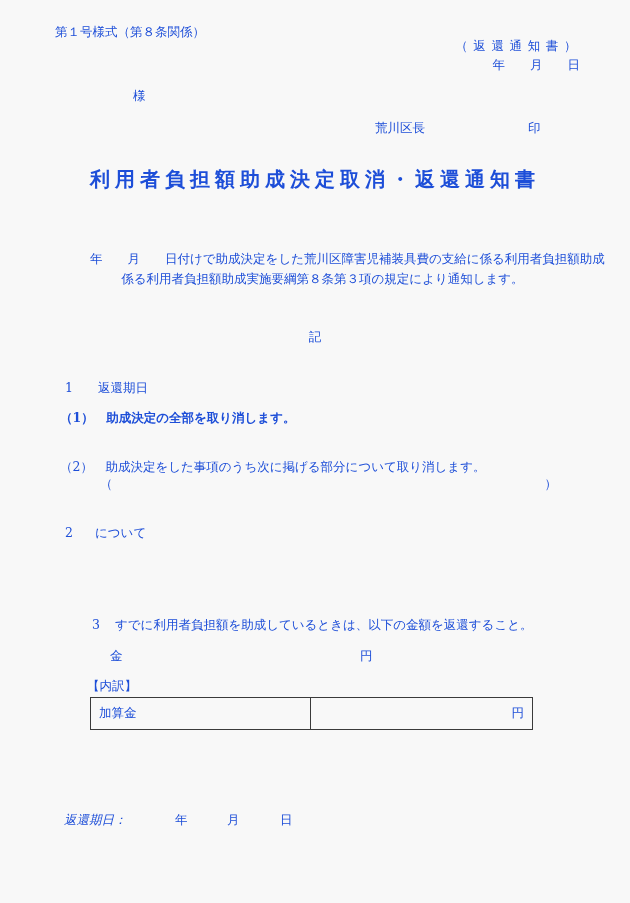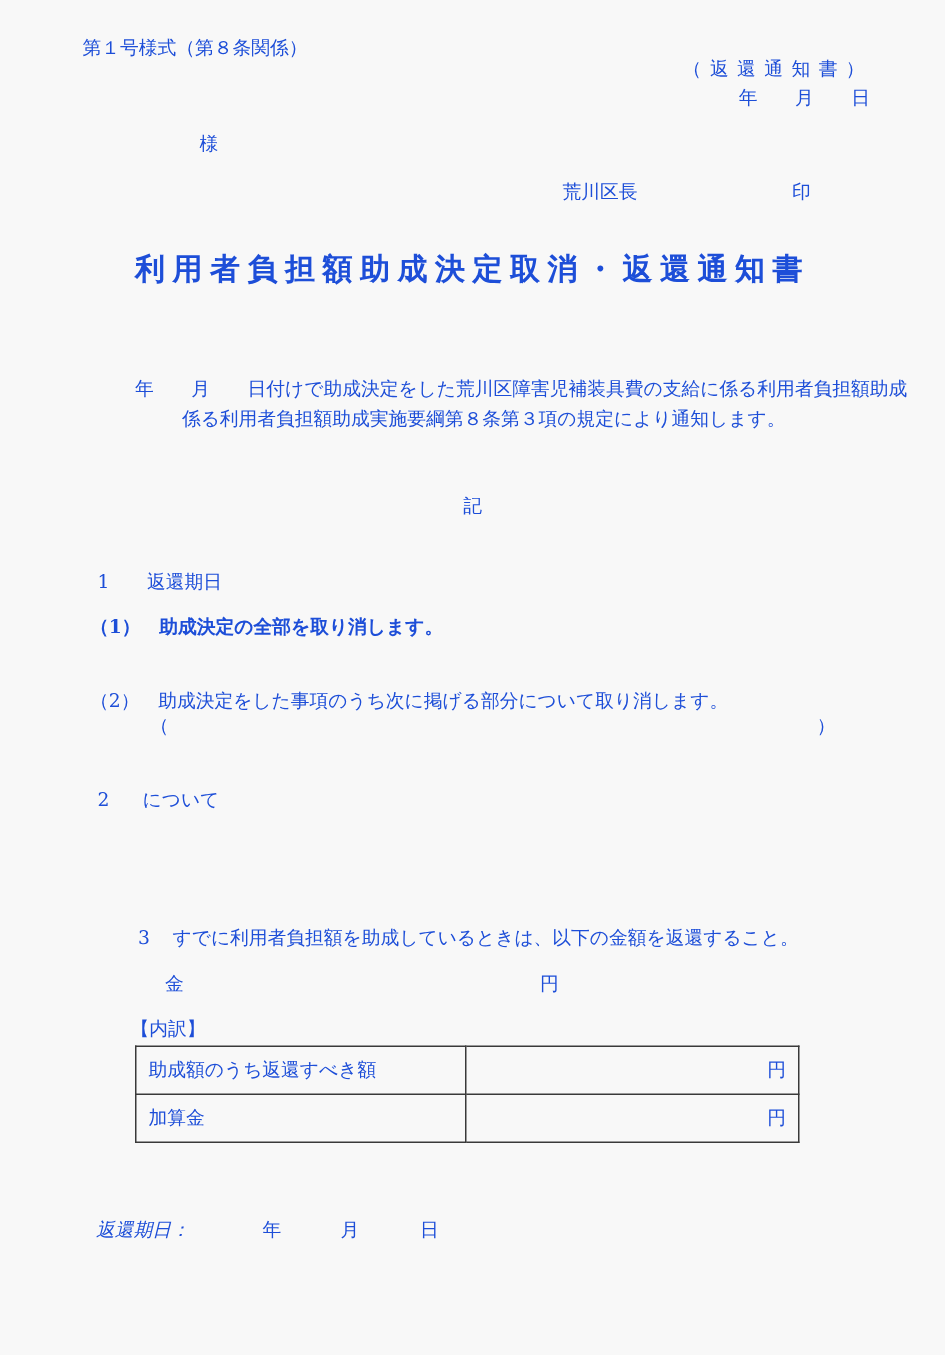--- a/index.html
+++ b/index.html
@@ -123,24 +123,20 @@
   </div>
 
   <div class="abs amount-kin">金</div>
   <div class="abs amount-en">円</div>
 
   <div class="abs breakdown-label">【内訳】</div>
 
   <table class="abs breakdown-table">
     <tbody>
       <tr>
-        <td class="label-cell">助成額のうち返還すべき額</td>
-        <td class="value-cell">円</td>
-      </tr>
-      <tr>
         <td class="label-cell">加算金</td>
         <td class="value-cell">円</td>
       </tr>
     </tbody>
   </table>
 
   <div class="abs deadline-label">返還期日：</div>
   <div class="abs deadline-year">年</div>
   <div class="abs deadline-month">月</div>
   <div class="abs deadline-day">日</div>

